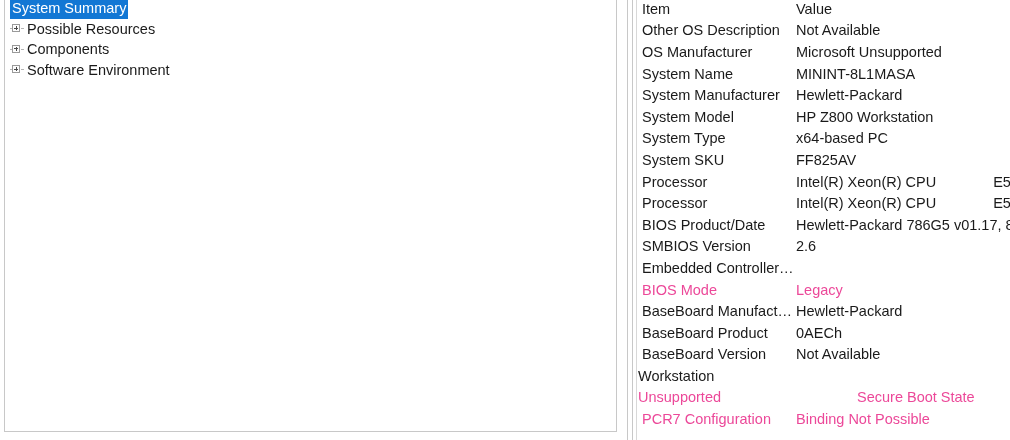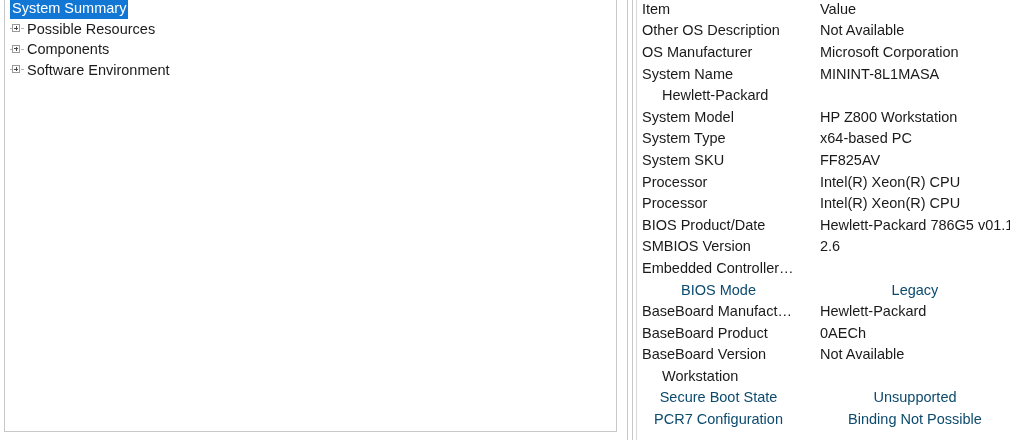--- a/index.html
+++ b/index.html
@@ -144,30 +144,29 @@
     flex: 0 0 158px;
     padding-left: 5px;
     box-sizing: border-box;
     overflow: hidden;
     text-overflow: ellipsis;
   }
   .dcell.value {
     flex: 1 1 auto;
     padding-left: 1px;
     overflow: hidden;
-    margin-left: 24px;
   }
   .dcell.value .vmain {
     display: inline-block;
   }
   .dcell.value .vtail {
     display: inline-block;
     padding-left: 57px;
   }
-  .drow.highlighted .dcell { color: #0c4a6e; text-align: center; }
+  .drow.highlighted .dcell { color: #ec4899; }
 </style>
 </head>
 <body>
 
 <div id="tree-pane">
   <div id="tree-list">
       <div class="tree-row selected">
         <span class="tree-label">System Summary</span>
       </div>
       <div class="tree-row">
@@ -207,27 +206,28 @@
       <div class="dcell item">Item</div>
       <div class="dcell value">Value</div>
     </div>
     <div id="table-body">
         <div class="drow">
           <div class="dcell item">Other OS Description</div>
           <div class="dcell value"><span class="vmain">Not Available</span></div>
         </div>
         <div class="drow">
           <div class="dcell item">OS Manufacturer</div>
-          <div class="dcell value"><span class="vmain">Microsoft Corporation</span></div>
+          <div class="dcell value"><span class="vmain">Microsoft Unsupported</span></div>
         </div>
         <div class="drow">
           <div class="dcell item">System Name</div>
           <div class="dcell value"><span class="vmain">MININT-8L1MASA</span></div>
         </div>
         <div class="drow">
+          <div class="dcell item">System Manufacturer</div>
           <div class="dcell value"><span class="vmain">Hewlett-Packard</span></div>
         </div>
         <div class="drow">
           <div class="dcell item">System Model</div>
           <div class="dcell value"><span class="vmain">HP Z800 Workstation</span></div>
         </div>
         <div class="drow">
           <div class="dcell item">System Type</div>
           <div class="dcell value"><span class="vmain">x64-based PC</span></div>
         </div>
@@ -267,22 +267,22 @@
           <div class="dcell value"><span class="vmain">0AECh</span></div>
         </div>
         <div class="drow">
           <div class="dcell item">BaseBoard Version</div>
           <div class="dcell value"><span class="vmain">Not Available</span></div>
         </div>
         <div class="drow">
           <div class="dcell value"><span class="vmain">Workstation</span></div>
         </div>
         <div class="drow highlighted">
+          <div class="dcell value"><span class="vmain">Unsupported</span></div>
           <div class="dcell item">Secure Boot State</div>
-          <div class="dcell value"><span class="vmain">Unsupported</span></div>
         </div>
         <div class="drow highlighted">
           <div class="dcell item">PCR7 Configuration</div>
           <div class="dcell value"><span class="vmain">Binding Not Possible</span></div>
         </div>
       </div>
   </div>
 
 </div>
 

